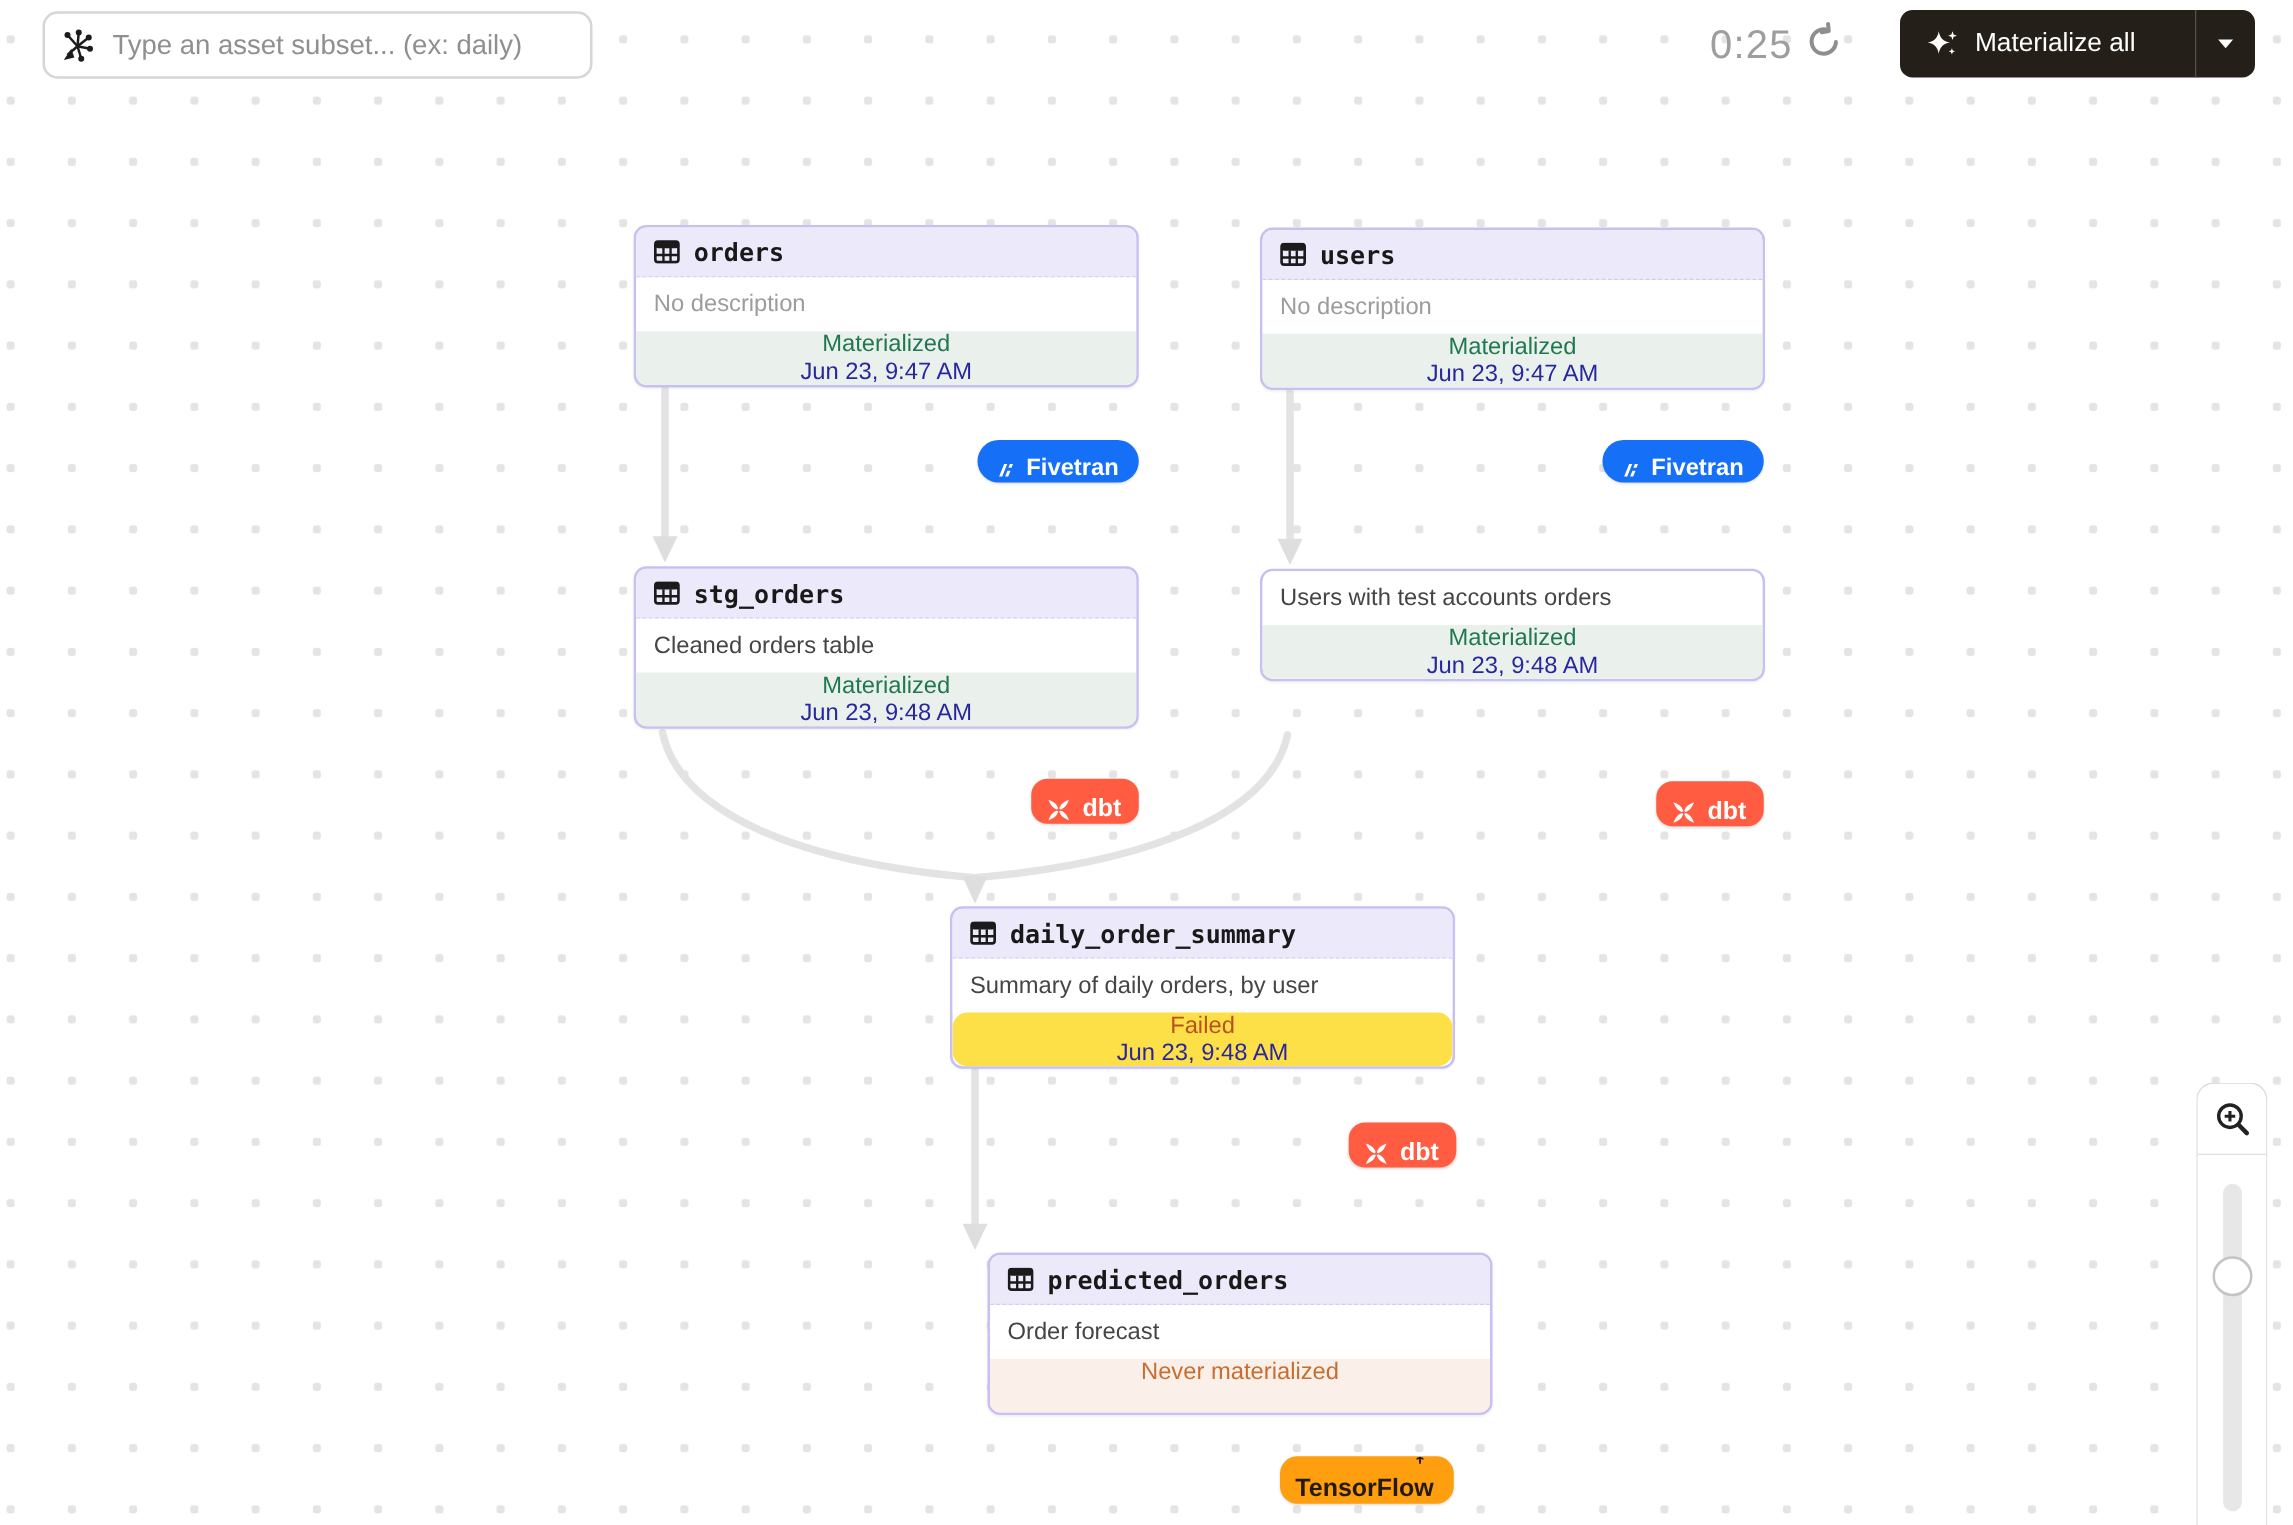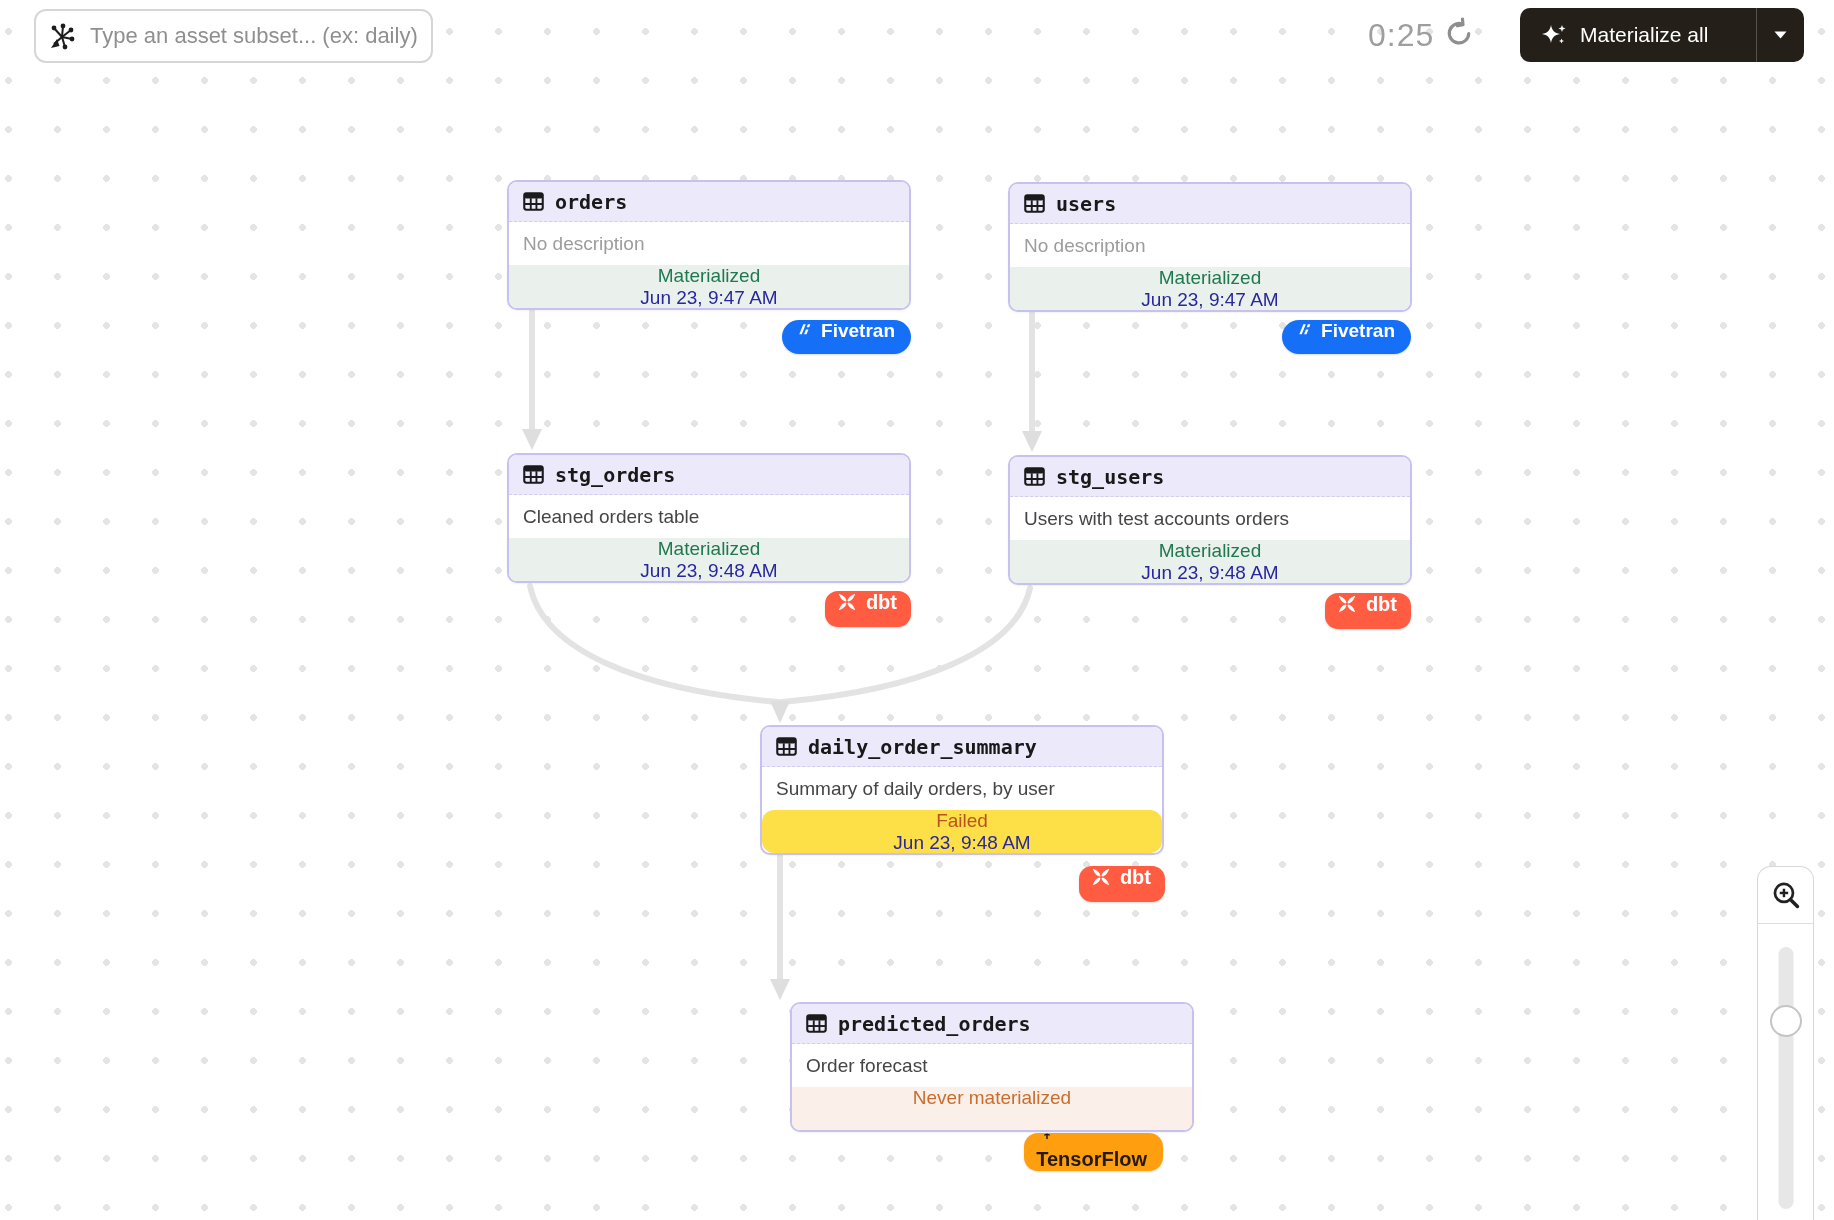--- a/index.html
+++ b/index.html
@@ -33,35 +33,35 @@
   .node .status .ts { color:#28279E; font-weight:500; }
 
   .n-orders   { left:507px;  top:180px; }
   .n-users    { left:1008px; top:182px;text-align:right; }
   .n-stg-orders { left:507px;  top:453px; }
   .n-stg-users  { left:1008px; top:455px; }
   .n-daily    { left:760px; top:725px; }
   .n-predicted{ left:790px; top:1002px; }
 
   
-  .badge { position:absolute; display:flex; align-items:flex-start; gap:8px; color:#fff;
-           font-weight:700; box-shadow:0 1px 2px rgba(0,0,0,.15); }
+  .badge { position:absolute; display:flex; align-items:flex-end; gap:8px; color:#fff;
+           font-weight:700; box-shadow:0 1px 2px rgba(0,0,0,.15);margin-top:32px; }
   .badge.fivetran { background:#156FF7; height:34px; border-radius:17px; padding:0 16px 0 12px; font-size:19px; }
   .badge.dbt      { background:#FF5C41; height:36px; border-radius:13px; padding:0 14px 0 11px; font-size:20px; }
   .badge.tf       { background:#FF9E0F; height:38px; border-radius:14px; padding:0 16px 0 12px;
                     font-size:20px; color:#241A10; }
   .b-fivetran-orders { right:923px; top:320px; }
   .b-fivetran-users  { right:423px; top:320px; }
   .b-dbt-stg-orders  { right:923px; top:591px; }
   .b-dbt-stg-users   { right:423px; top:593px; }
   .b-dbt-daily       { right:669px; top:866px; }
   .b-tf-predicted    { right:671px; top:1133px;flex-direction:column; }
 
   
-  .search-wrap { position:absolute; left:34px; top:9px; width:399px; height:54px; }
+  .search-wrap { position:absolute; left:34px; top:9px; width:440px; height:54px; }
   .search-wrap input { width:100%; height:100%; border:2px solid #D6D6D6; border-radius:12px;
       padding:0 10px 0 54px; font-size:22px; color:#444; background:#fff; outline:none;
       font-family:"Liberation Sans",sans-serif; }
   .search-wrap input::placeholder { color:#8F8F8F; }
   .search-wrap .sicon { position:absolute; left:13px; top:13px; }
 
   .timer { position:absolute; left:1368px; top:17px; width:66px; font-size:32px; color:#9E9E9E;
            text-align:right; letter-spacing:1px; }
   .refresh { position:absolute; left:1443px; top:17px; width:32px; height:32px; cursor:pointer; }
 
@@ -147,30 +147,20 @@
       <span class="title">stg_orders</span>
     </div>
     <div class="desc">Cleaned orders table</div>
     <div class="status success">
       <span class="st">Materialized</span>
       <span class="ts">Jun 23, 9:48 AM</span>
     </div>
   </div>
 
   <div class="node n-stg-users">
-    <div class="hd">
-      <svg width="21" height="19" viewBox="0 0 20 18">
-        <rect x="1.2" y="1.2" width="17.6" height="15.6" rx="2" fill="none" stroke="#1B1B1B" stroke-width="2"></rect>
-        <rect x="1.2" y="1.2" width="17.6" height="5" rx="2" fill="#1B1B1B"></rect>
-        <line x1="7.4" y1="6" x2="7.4" y2="16.8" stroke="#1B1B1B" stroke-width="1.8"></line>
-        <line x1="12.8" y1="6" x2="12.8" y2="16.8" stroke="#1B1B1B" stroke-width="1.8"></line>
-        <line x1="1.2" y1="11.4" x2="18.8" y2="11.4" stroke="#1B1B1B" stroke-width="1.8"></line>
-      </svg>
-      <span class="title">stg_users</span>
-    </div>
     <div class="desc">Users with test accounts orders</div>
     <div class="status success">
       <span class="st">Materialized</span>
       <span class="ts">Jun 23, 9:48 AM</span>
     </div>
   </div>
 
   <div class="node n-daily">
     <div class="hd">
       <svg width="21" height="19" viewBox="0 0 20 18">

